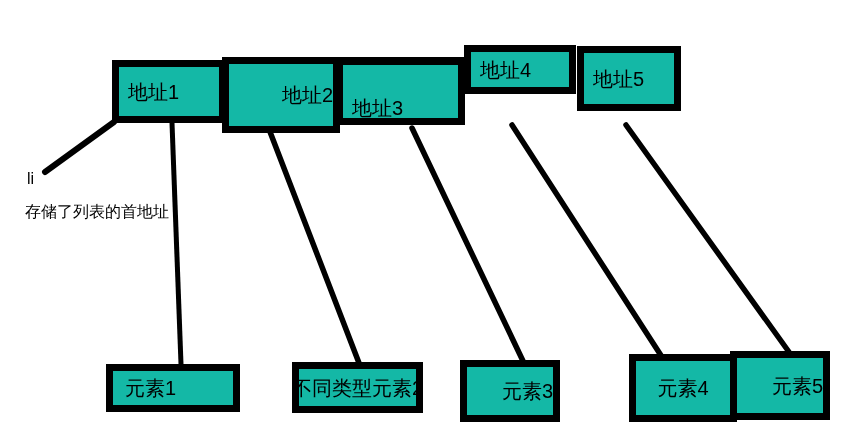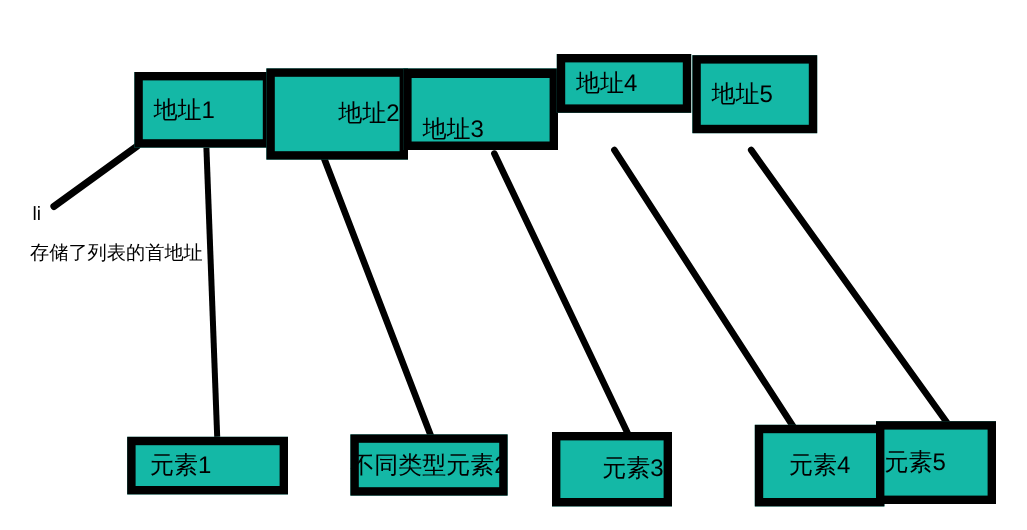--- a/index.html
+++ b/index.html
@@ -40,21 +40,21 @@
   .b2 { left: 222px; top: 57px;  width: 118px; height: 76px; justify-content: flex-end; }
   .b3 { left: 336px; top: 57px;  width: 129px; height: 68px;
         border-top-width: 8px; align-items: flex-end; padding-bottom: 0; }
   .b4 { left: 464px; top: 45px;  width: 112px; height: 49px; }
   .b5 { left: 577px; top: 46px;  width: 104px; height: 65px; }
   
   .e1 { left: 106px; top: 364px; width: 134px; height: 48px; justify-content: flex-start; padding-left: 12px; }
   .e2 { left: 292px; top: 362px; width: 131px; height: 51px; justify-content: center; }
   .e3 { left: 460px; top: 360px; width: 100px; height: 62px; justify-content: flex-end; }
   .e4 { left: 595px; top: 354px; width: 108px; height: 68px; justify-content: center; margin-left: 34px; }
-  .e5 { left: 730px; top: 351px; width: 100px; height: 69px; justify-content: flex-start; }
+  .e5 { left: 730px; top: 351px; width: 100px; height: 69px; justify-content: flex-end; }
   .note {
     position: absolute;
     font-size: 16px;
     line-height: 1.15;
     white-space: nowrap;
   }
   .note-li   { left: 27px; top: 170px; }
   .note-desc { left: 5px;  top: 203px; margin-left: 20px; }
 </style>
 </head>

